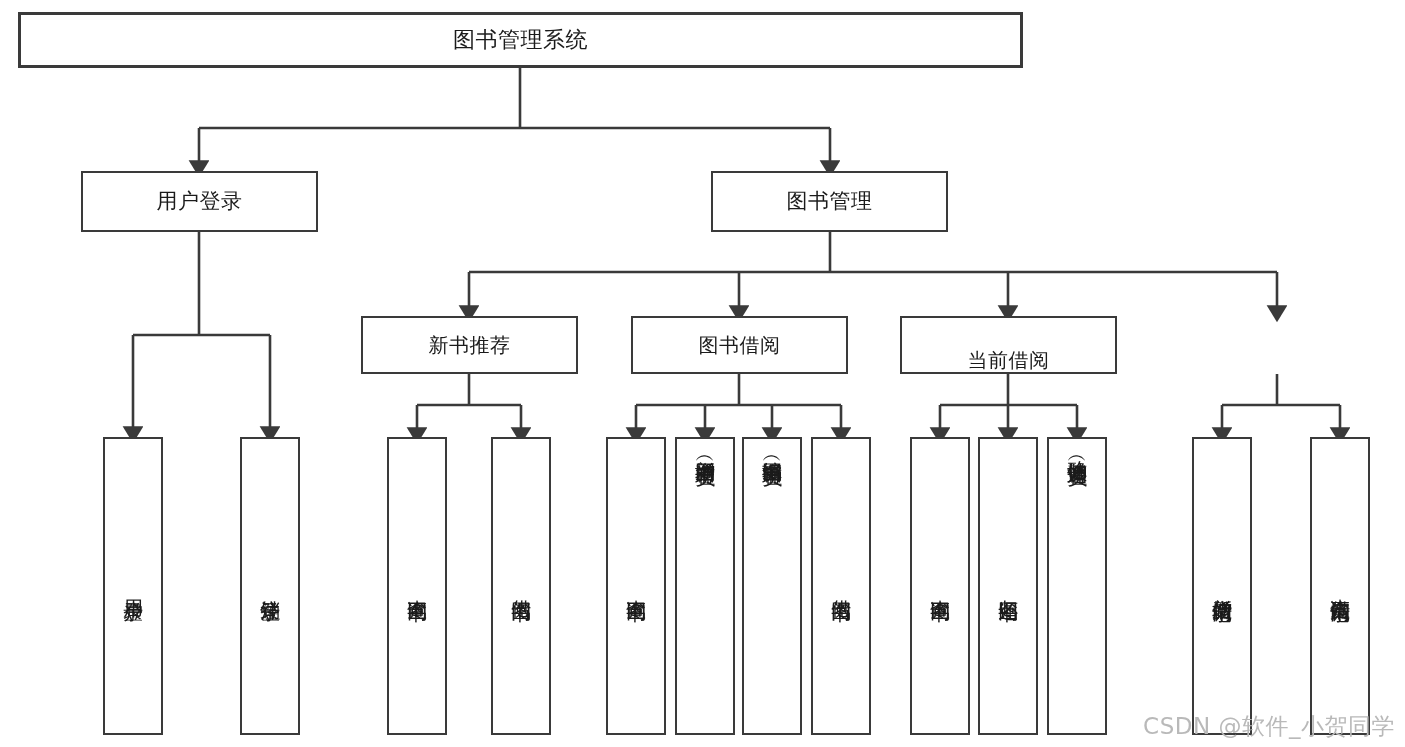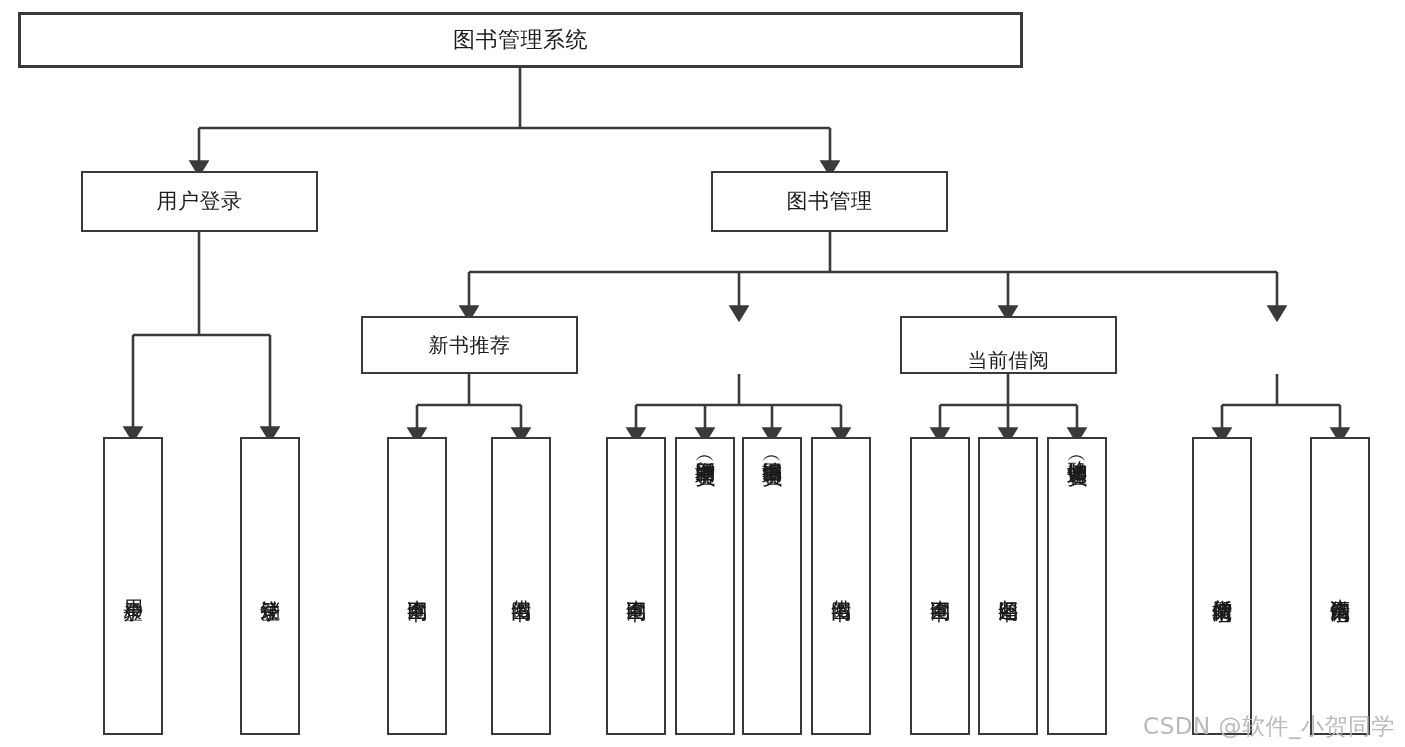--- a/index.html
+++ b/index.html
@@ -138,20 +138,23 @@
   <div class="node-box level-1 node-horizontal" style="left:81px; top:171px; width:237px; height:61px;">
     <span class="node-label">用户登录</span>
   </div>
   <div class="node-box level-1 node-horizontal" style="left:711px; top:171px; width:237px; height:61px;">
     <span class="node-label">图书管理</span>
   </div>
 
   <div class="node-box level-2 node-horizontal" style="left:361px; top:316px; width:217px; height:58px;">
     <span class="node-label">新书推荐</span>
   </div>
+  <div class="node-box level-2 node-horizontal" style="left:631px; top:316px; width:217px; height:58px;">
+    <span class="node-label">图书借阅</span>
+  </div>
   <div class="node-box level-2 node-horizontal" style="left:900px; top:316px; width:217px; height:58px;align-items:flex-end;">
     <span class="node-label">当前借阅</span>
   </div>
 
   <div class="node-box node-vertical centered" style="left:103px; top:437px; width:60px; height:298px;">
     <span class="node-label">用户登录</span>
   </div>
   <div class="node-box node-vertical centered" style="left:240px; top:437px; width:60px; height:298px;">
     <span class="node-label">注销登录</span>
   </div>

